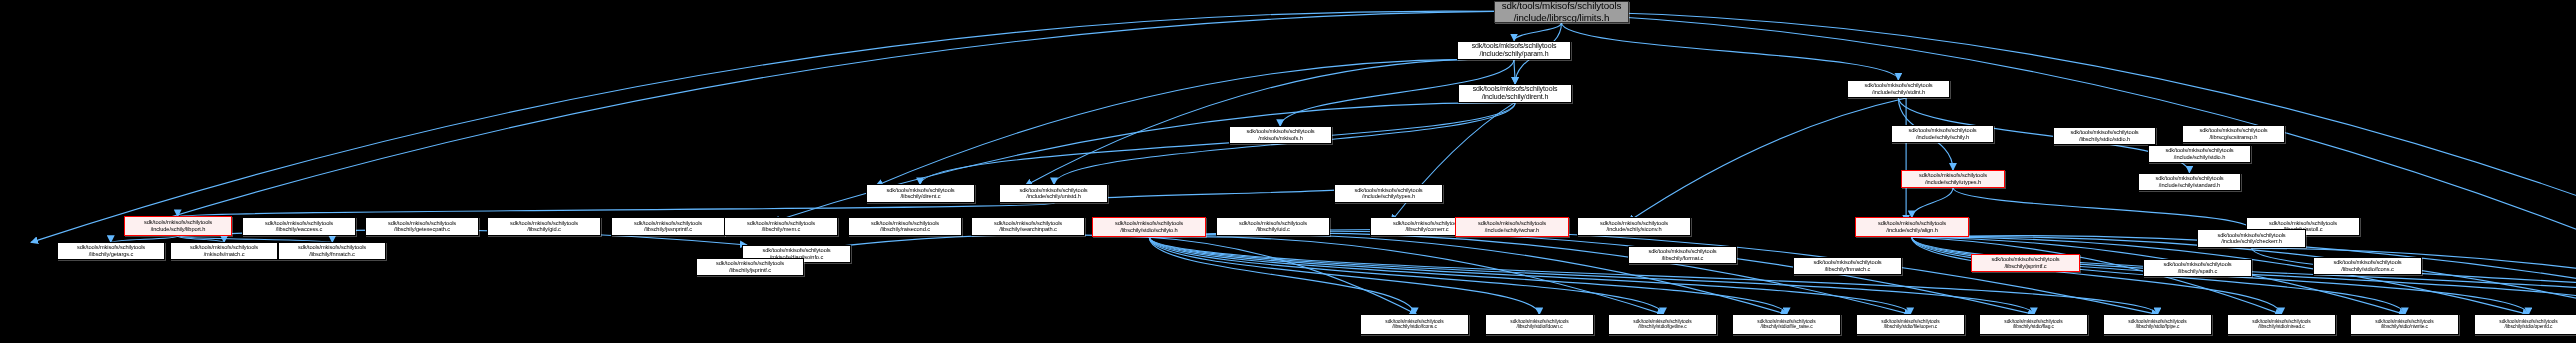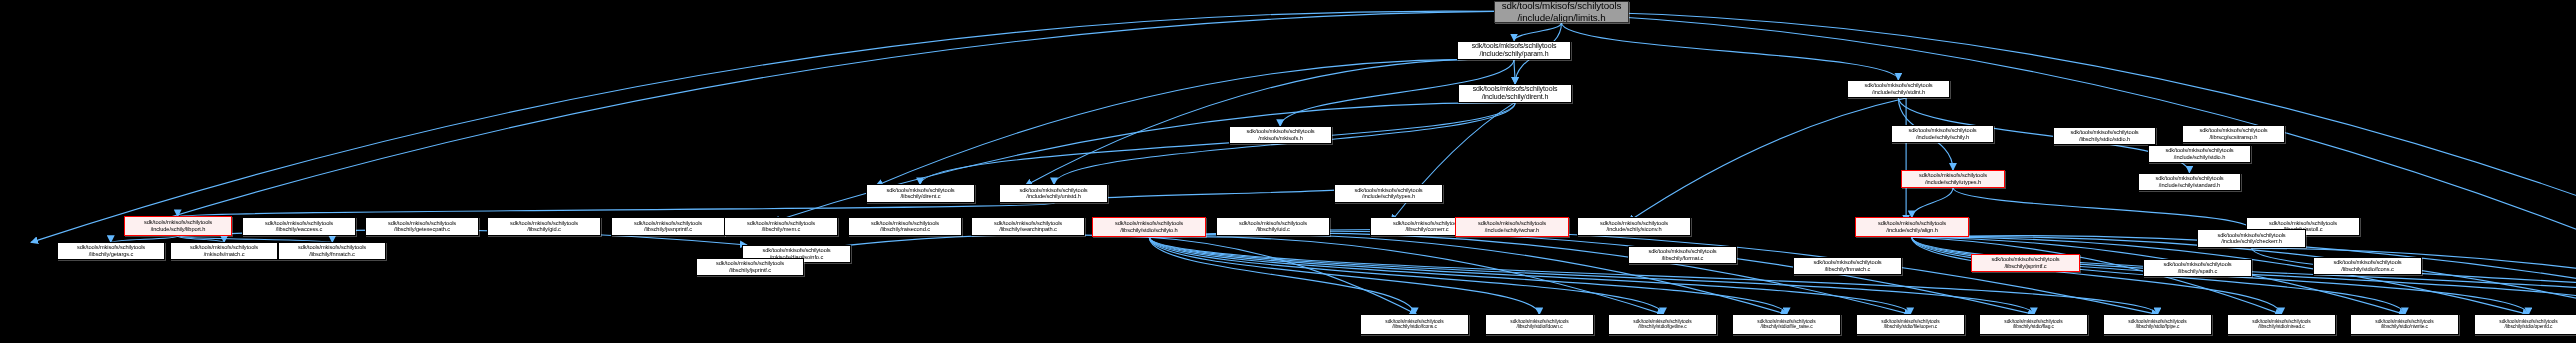--- a/index.html
+++ b/index.html
@@ -113,21 +113,21 @@
         <path d="M 3710,460 Q 4190,465 4670,610" marker-end="url(#ah)"></path>
         <path d="M 3710,460 Q 4310,455 4910,610" marker-end="url(#ah)"></path>
         <path d="M 3710,460 Q 4430,445 5150,610" marker-end="url(#ah)"></path>
         <path d="M 3710,460 Q 4550,435 5390,610" marker-end="url(#ah)"></path>
         <path d="M 4370,481 Q 4962.5,485.5 5555,610" marker-end="url(#ah)"></path>
         <path d="M 350,458 Q 900,426.5 1450,475" marker-end="url(#ah)"></path>
         <path d="M 2230,460 Q 1845,440 1460,500" marker-end="url(#ah)"></path>
       </g>
   </svg>
   <div id="node-layer">
-      <div class="node root big" style="left: 1494px; top: 1px; width: 135px; height: 21.6px;"><div><span>sdk/tools/mkisofs/schilytools</span><br><span>/include/align/limits.h</span></div></div>
+      <div class="node root big" style="left: 1494px; top: 1px; width: 135px; height: 21.6px;"><div><span>sdk/tools/mkisofs/schilytools</span><br><span>/include/librscg/limits.h</span></div></div>
       <div class="node  mid" style="left: 1457px; top: 41px; width: 114px; height: 18.5px;"><div><span>sdk/tools/mkisofs/schilytools</span><br><span>/include/schily/param.h</span></div></div>
       <div class="node  mid" style="left: 1458px; top: 84px; width: 114px; height: 18.5px;"><div><span>sdk/tools/mkisofs/schilytools</span><br><span>/include/schily/dirent.h</span></div></div>
       <div class="node  sml" style="left: 1847px; top: 80px; width: 103px; height: 17.5px;"><div><span>sdk/tools/mkisofs/schilytools</span><br><span>/include/schily/stdint.h</span></div></div>
       <div class="node  sml" style="left: 1229px; top: 126px; width: 103px; height: 17.5px;"><div><span>sdk/tools/mkisofs/schilytools</span><br><span>/mkisofs/mkisofs.h</span></div></div>
       <div class="node  sml" style="left: 1891px; top: 125px; width: 103px; height: 17.5px;"><div><span>sdk/tools/mkisofs/schilytools</span><br><span>/include/schily/schily.h</span></div></div>
       <div class="node  sml" style="left: 2053px; top: 127px; width: 103px; height: 17.5px;"><div><span>sdk/tools/mkisofs/schilytools</span><br><span>/libschily/stdio/stdio.h</span></div></div>
       <div class="node  sml" style="left: 2182px; top: 125px; width: 103px; height: 17.5px;"><div><span>sdk/tools/mkisofs/schilytools</span><br><span>/librscg/scsitransp.h</span></div></div>
       <div class="node  sml" style="left: 2148px; top: 145px; width: 103px; height: 17.5px;"><div><span>sdk/tools/mkisofs/schilytools</span><br><span>/include/schily/stdio.h</span></div></div>
       <div class="node hdr sml" style="left: 1901px; top: 170px; width: 104px; height: 17.5px;"><div><span>sdk/tools/mkisofs/schilytools</span><br><span>/include/schily/utypes.h</span></div></div>
       <div class="node  sml" style="left: 2138px; top: 173px; width: 103px; height: 17.5px;"><div><span>sdk/tools/mkisofs/schilytools</span><br><span>/include/schily/standard.h</span></div></div>

